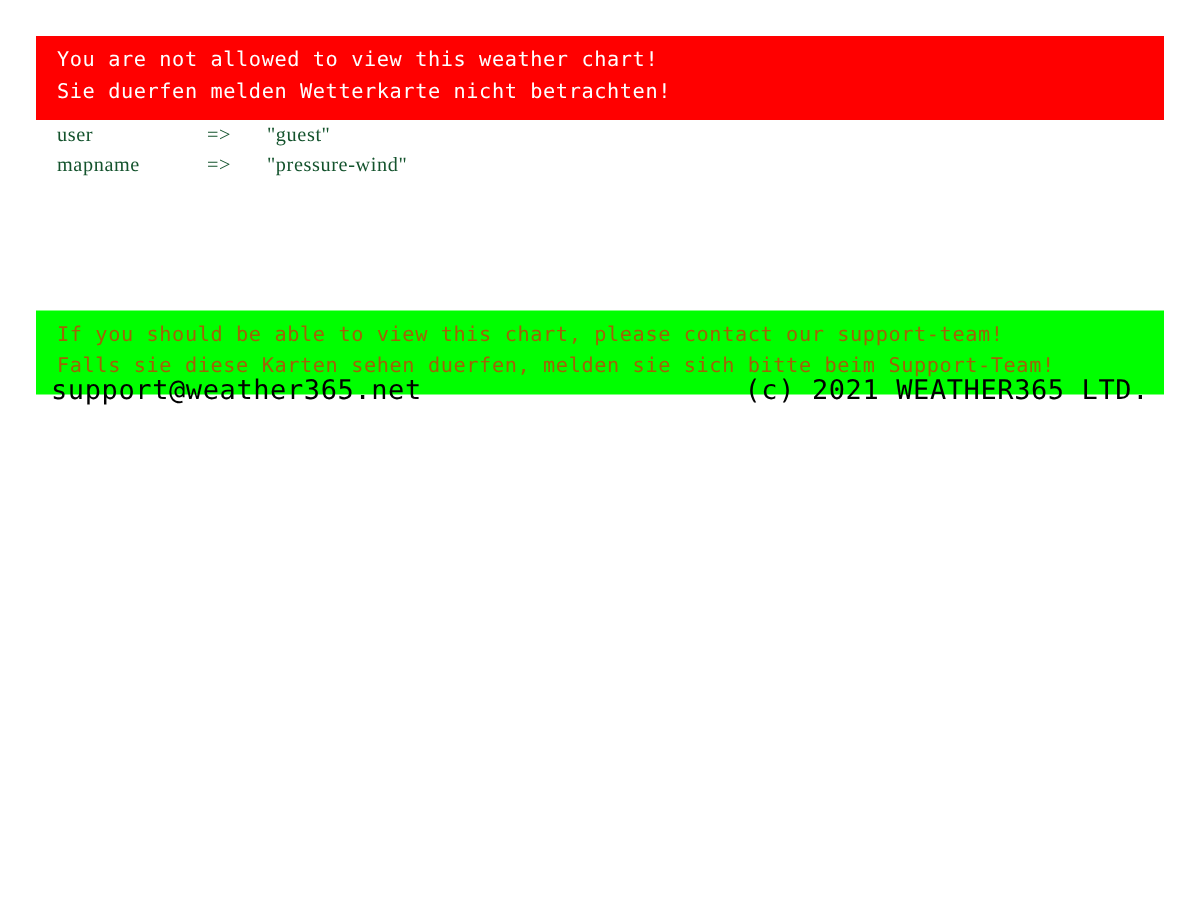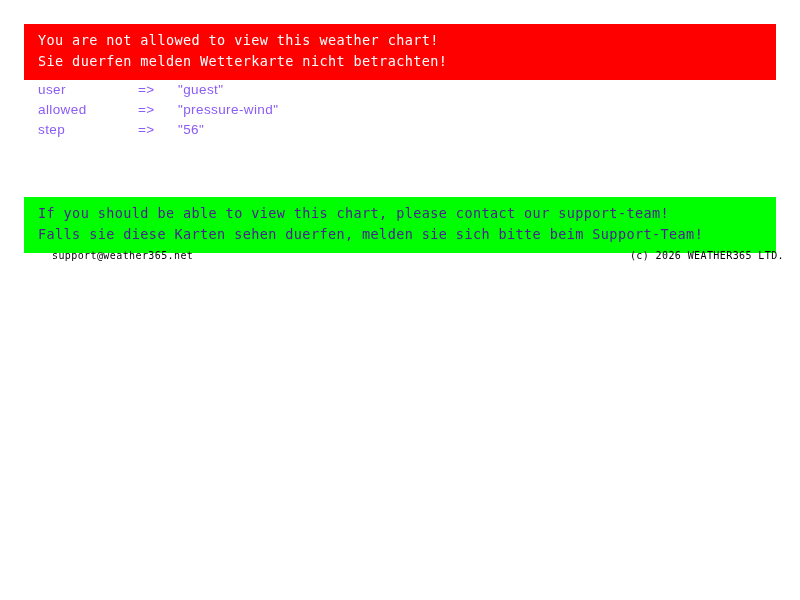--- a/index.html
+++ b/index.html
@@ -30,58 +30,58 @@
     line-height: 21px;
     letter-spacing: 0.4px;
     white-space: nowrap;
   }
   .banner-error {
     top: 24px;
     background: #ff0000;
     color: #ffffff;
   }
   .banner-info {
-    top: 197px;
+    top: 207px;
     background: #00ff00;
-    color: #4c1d95;
+    color: #a16207;
   }
   .banner-line {
     display: block;
   }
   .params {
     position: absolute;
     left: 38px;
     top: 80px;
     border-collapse: collapse;
   }
   .params td {
-    font-family: Liberation Sans, sans-serif;
+    font-family: Liberation Serif, serif;
     font-size: 13.5px;
     line-height: 20px;
     padding: 0;
     letter-spacing: 0.4px;
     white-space: nowrap;
-    color: #8b5cf6;
+    color: #14532d;
     vertical-align: top;
   }
   .params .col-key {
     width: 100px;
   }
   .params .col-arrow {
     width: 40px;
   }
   .footer {
     position: absolute;
-    left: 52px;
+    left: 34px;
     top: 250px;
     width: 732px;
     display: flex;
     justify-content: space-between;
     align-items: flex-end;
-    font-size: 10px;
+    font-size: 18px;
     letter-spacing: 0.4px;
     white-space: nowrap;
   }
   .footer a {
     color: #000000;
     text-decoration: none;
   }
 </style>
 </head>
 <body>
@@ -94,35 +94,30 @@
   </div>
 
   <table class="params">
     <tbody>
       <tr>
         <td class="col-key">user</td>
         <td class="col-arrow">=&gt;</td>
         <td>"guest"</td>
       </tr>
       <tr>
-        <td class="col-key">allowed</td>
+        <td class="col-key">mapname</td>
         <td class="col-arrow">=&gt;</td>
         <td>"pressure-wind"</td>
-      </tr>
-      <tr>
-        <td class="col-key">step</td>
-        <td class="col-arrow">=&gt;</td>
-        <td>"56"</td>
       </tr>
     </tbody>
   </table>
 
   <div class="banner banner-info">
     <span class="banner-line">If you should be able to view this chart, please contact our support-team!</span>
     <span class="banner-line">Falls sie diese Karten sehen duerfen, melden sie sich bitte beim Support-Team!</span>
   </div>
 
   <div class="footer">
     <a href="#">support@weather365.net</a>
-    <span>(c) 2026 WEATHER365 LTD.</span>
+    <span>(c) 2021 WEATHER365 LTD.</span>
   </div>
 
 </div>
 
 </body></html>

